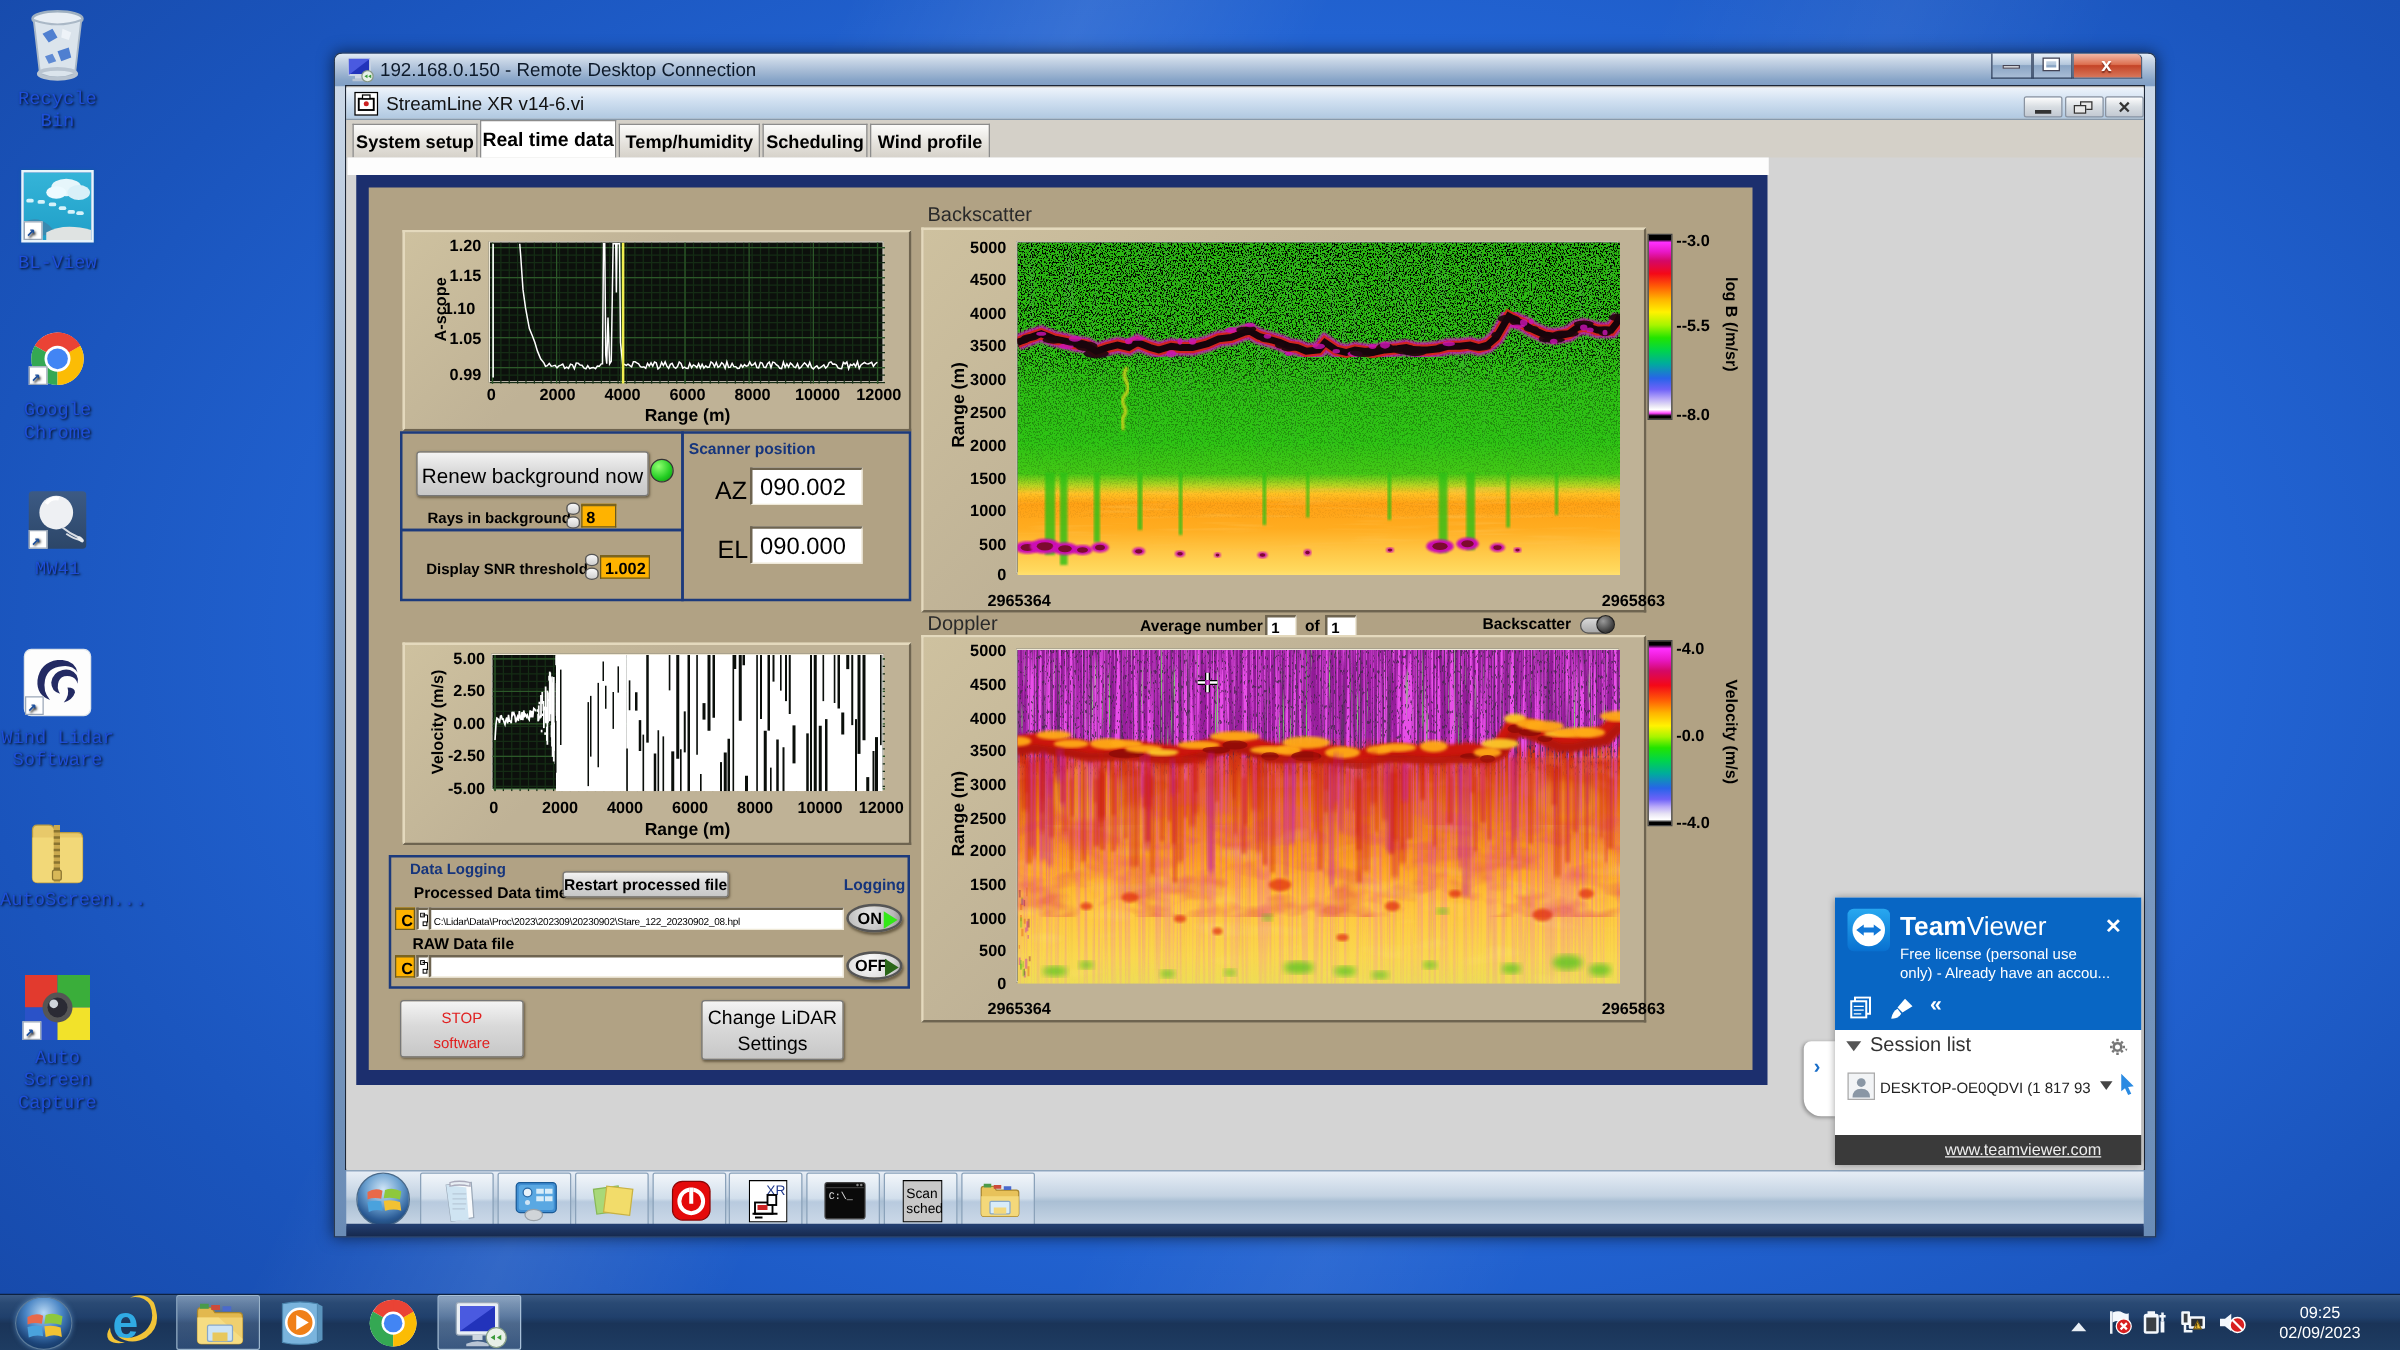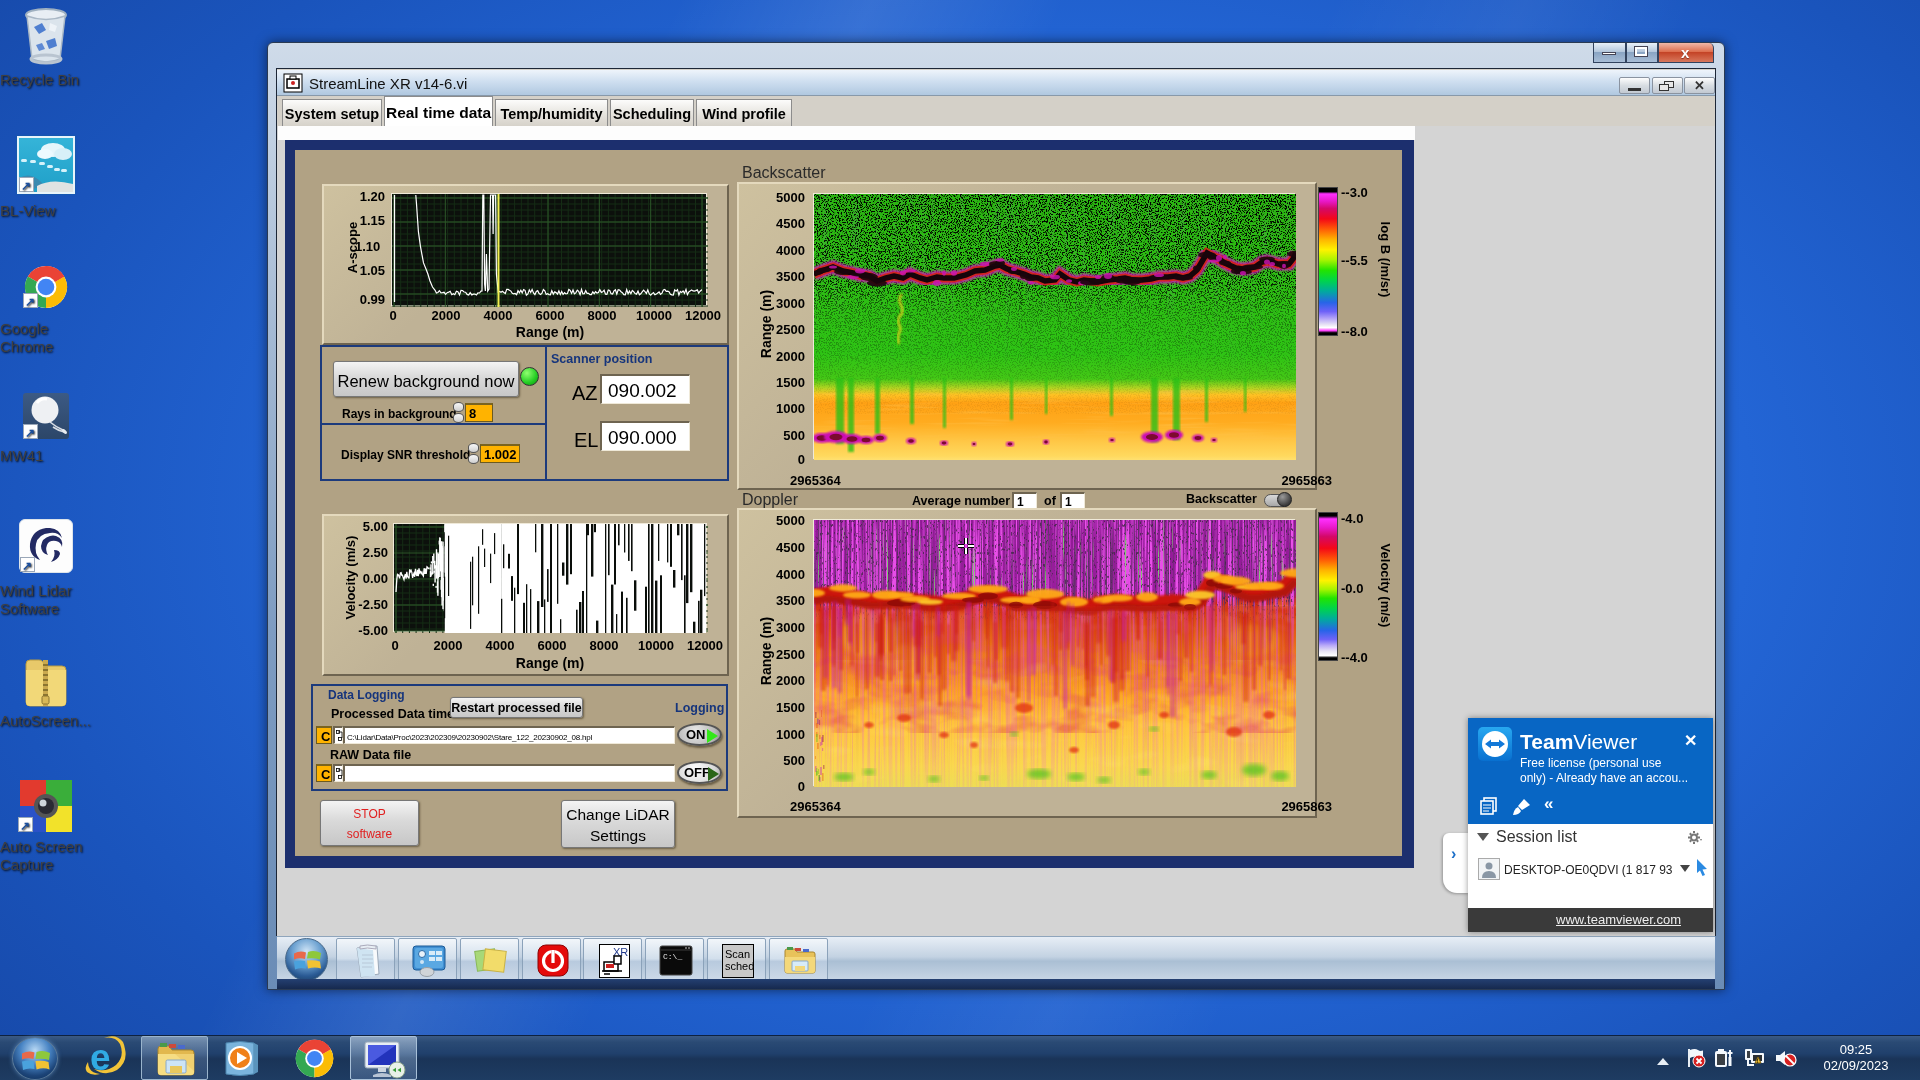--- a/index.html
+++ b/index.html
@@ -6,21 +6,21 @@
 html,body { width:1920px; height:1080px; overflow:hidden; font-family:"Liberation Sans", sans-serif; }
 #desk {
   position:absolute; left:0; top:0; width:1920px; height:1080px;
   background: radial-gradient(ellipse 1550px 1000px at 55% 47%, #2f7ae8 0%, #2467d8 42%, #1a54bc 70%, #15439e 100%);
 }
 #desk:before { content:""; position:absolute; left:0; top:0; width:100%; height:100%;
   background: linear-gradient(115deg, transparent 28%, rgba(255,255,255,0.10) 36%, transparent 44%, transparent 55%, rgba(255,255,255,0.06) 63%, transparent 70%);
 }
 .abs { position:absolute; }
 
-.dicon { position:absolute; width:92px; text-align:left; color:#404040; font-size:15px; text-shadow:1px 1px 2px rgba(0,0,0,0.9); line-height:18px; }
+.dicon { position:absolute; width:92px; text-align:center; color:#1d4ed8; font-size:15px; text-shadow:1px 1px 2px rgba(0,0,0,0.9); line-height:18px;font-family:Liberation Mono, monospace; }
 .dicon .ic { margin:0 auto; position:relative; }
 .shortcut { position:absolute; left:0; bottom:0; width:15px; height:15px; background:#fff; border:1px solid #9aa7b8; }
 .shortcut:after { content:"\2197"; position:absolute; left:1px; top:-1px; color:#1c4f9c; font-size:12px; font-weight:bold; }
 
 #rdp { position:absolute; left:267px; top:42px; width:1458px; height:948px;
   background:linear-gradient(180deg,#cfdbe9 0%,#a5bad4 30%,#7e9cc2 62%,#6a8cb6 100%);
   border:1px solid #2a3a52; border-radius:6px 6px 0 0;
   box-shadow:0 0 12px rgba(0,0,0,0.55);
 }
 #rdp-title { position:absolute; left:0; top:0; width:100%; height:26px; color:#0d1a2a; font-size:15px; background:linear-gradient(180deg,#e2ebf5 0%,#c6d4e5 22%,#a3b9d4 55%,#88a5c8 80%,#7f9ec4 100%); border-radius:6px 6px 0 0;}
@@ -183,20 +183,31 @@
       <circle cx="28" cy="28" r="12" fill="#555"></circle>
       <circle cx="28" cy="28" r="8" fill="#2a2a34"></circle>
       <circle cx="25" cy="25" r="3.5" fill="#cfd4dc"></circle>
     </svg>
     <div class="shortcut" style="bottom:6px;"></div>
   </div>
   <div style="margin-top:0px;">Auto Screen<br>Capture</div>
 </div>
 
 <div id="rdp">
+  <div id="rdp-title">
+    <svg class="abs" style="left:10px;top:3px;" width="22" height="20" viewBox="0 0 22 20">
+      <rect x="1" y="1" width="17" height="13" rx="1" fill="#2233bb" stroke="#c8d4e4" stroke-width="1.5"></rect>
+      <path d="M1 1 l17 0 -17 13 Z" fill="#4a5ae0"></path>
+      <rect x="6" y="14" width="7" height="3" fill="#d0d8e4"></rect>
+      <rect x="4" y="17" width="11" height="2" fill="#b8c4d4"></rect>
+      <circle cx="16" cy="15" r="4.5" fill="#e8f0e8" stroke="#889888"></circle>
+      <path d="M13.5 15 l2.5 -1.5 0 3 Z M16.5 15 l2.5 -1.5 0 3 Z" fill="#3a9a3a"></path>
+    </svg>
+    <span class="txt">192.168.0.150 - Remote Desktop Connection</span>
+  </div>
   <div class="cap" style="left:1325px; width:33px;"></div>
   <div class="cap" style="left:1358px; width:32px;"></div>
   <div class="cap close" style="left:1390px; width:56px; border-radius:0 5px 0 0;"></div>
   <div class="capg" style="left:1334px;top:9px;width:14px;height:3px;background:#fff;border:1px solid #445;"></div>
   <div class="capg" style="left:1367px;top:4px;width:12px;height:9px;border:2px solid #fff;outline:1px solid #445;"></div>
   <div class="capg" style="left:1413px;top:1px;font-size:15px;text-shadow:0 1px 1px #803020;">x</div>
 </div>
 
 <div id="lv"></div>
 <div id="lv-title">

